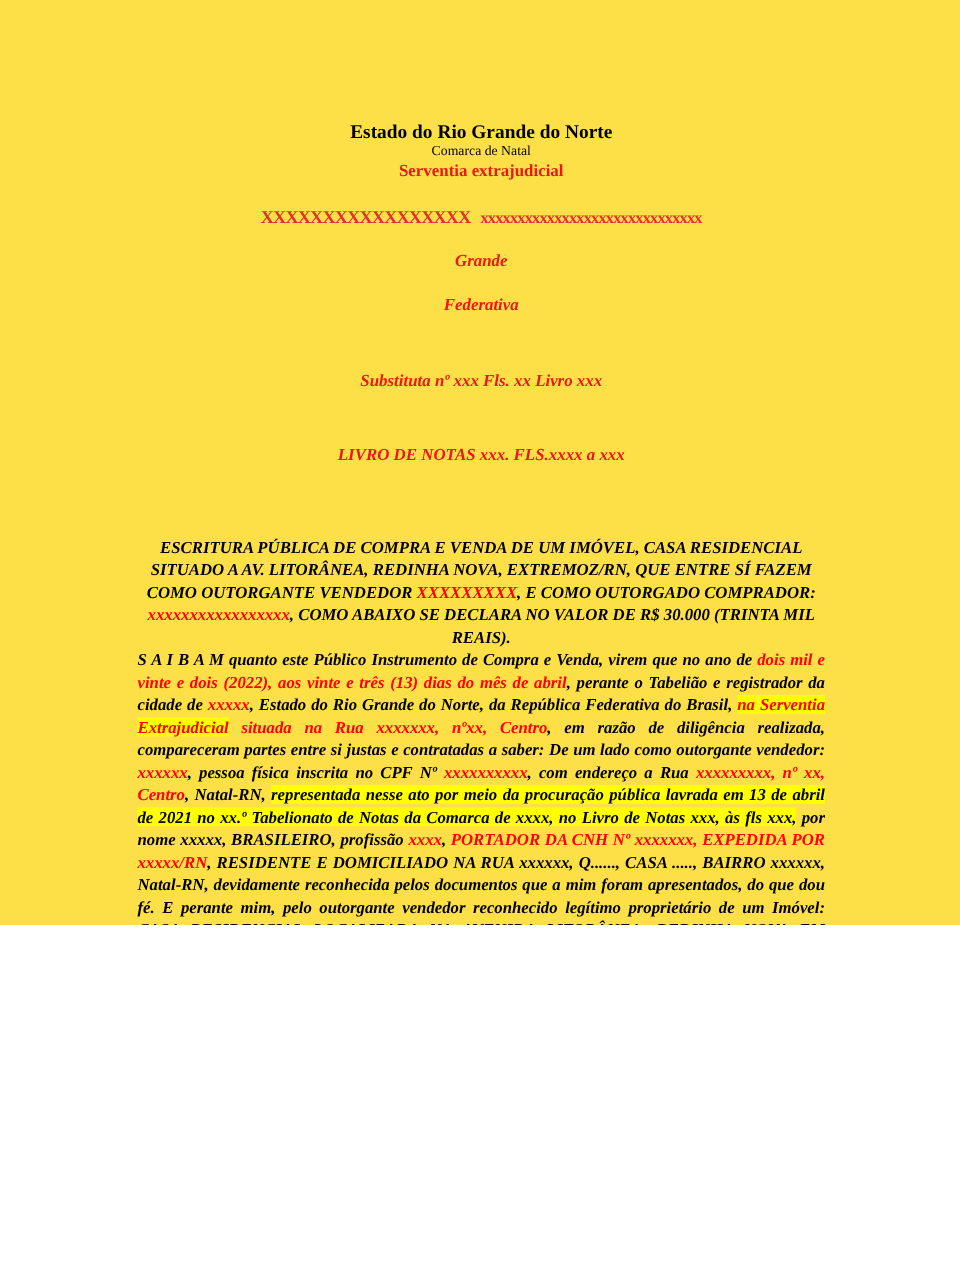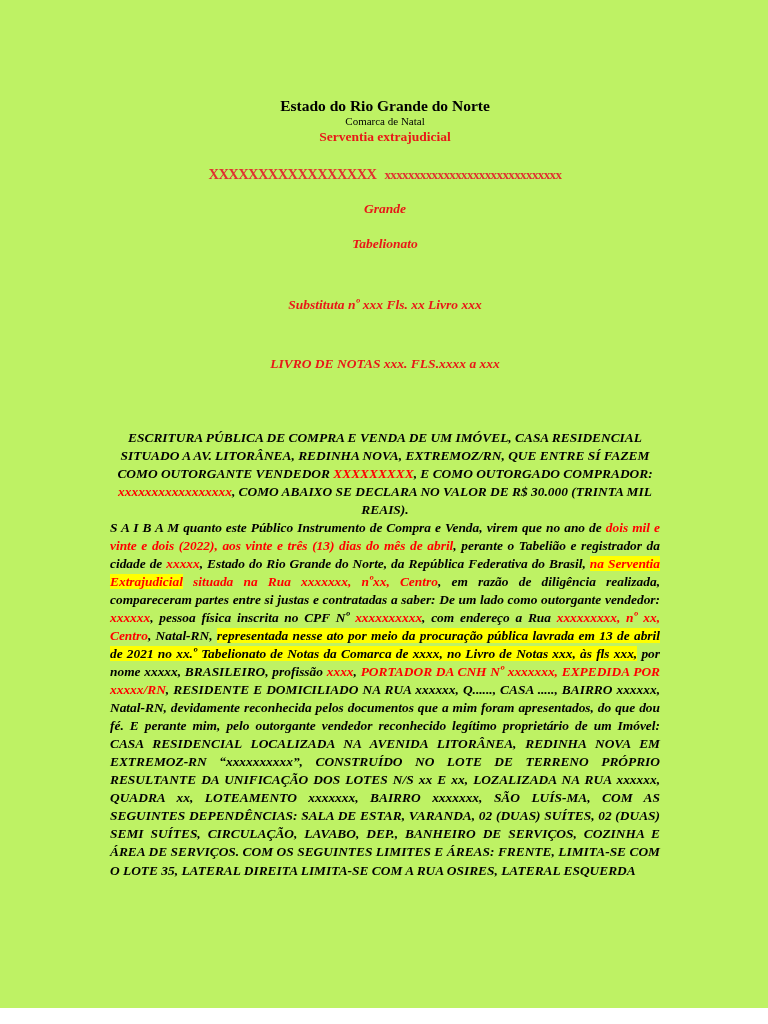--- a/index.html
+++ b/index.html
@@ -3,22 +3,22 @@
 <meta charset="utf-8">
 <style>
   html, body {
     margin: 0;
     padding: 0;
     background: #ffffff;
   }
   .page {
     position: relative;
     width: 768px;
-    height: 1008px;
-    background: #bef264;
+    height: 740px;
+    background: #fde047;
     overflow: hidden;
     font-family: "Liberation Serif", "DejaVu Serif", serif;
     color: #000000;
     box-sizing: border-box;
   }
   .content {
     position: absolute;
     left: 110px;
     top: 0;
     width: 550px;
@@ -104,21 +104,21 @@
     <div class="hdr-red">Serventia extrajudicial</div>
 
     <div class="hdr-xline">
       <span class="big">XXXXXXXXXXXXXXXXX</span>
       <span>&nbsp;</span>
       <span>xxxxxxxxxxxxxxxxxxxxxxxxxxxxxx</span>
     </div>
 
     <div class="hdr-ital">Grande</div>
 
-    <div class="hdr-ital">Tabelionato</div>
+    <div class="hdr-ital">Federativa</div>
 
     <div class="hdr-ital gap-lg">Substituta nº xxx Fls. xx Livro xxx</div>
 
     <div class="hdr-ital gap-lg2">LIVRO DE NOTAS xxx. FLS.xxxx a xxx</div>
 
     <div class="para para-caps">
       <span>ESCRITURA PÚBLICA DE COMPRA E VENDA DE UM IMÓVEL, CASA RESIDENCIAL SITUADO A AV. LITORÂNEA, REDINHA NOVA, EXTREMOZ/RN, QUE ENTRE SÍ FAZEM COMO OUTORGANTE VENDEDOR </span><span class="r">XXXXXXXXX</span><span>, E COMO OUTORGADO COMPRADOR: </span><span class="r">xxxxxxxxxxxxxxxxx</span><span>, COMO ABAIXO SE DECLARA NO VALOR DE R$ 30.000 (TRINTA MIL REAIS).</span>
     </div>
 
     <div class="para para-body">

